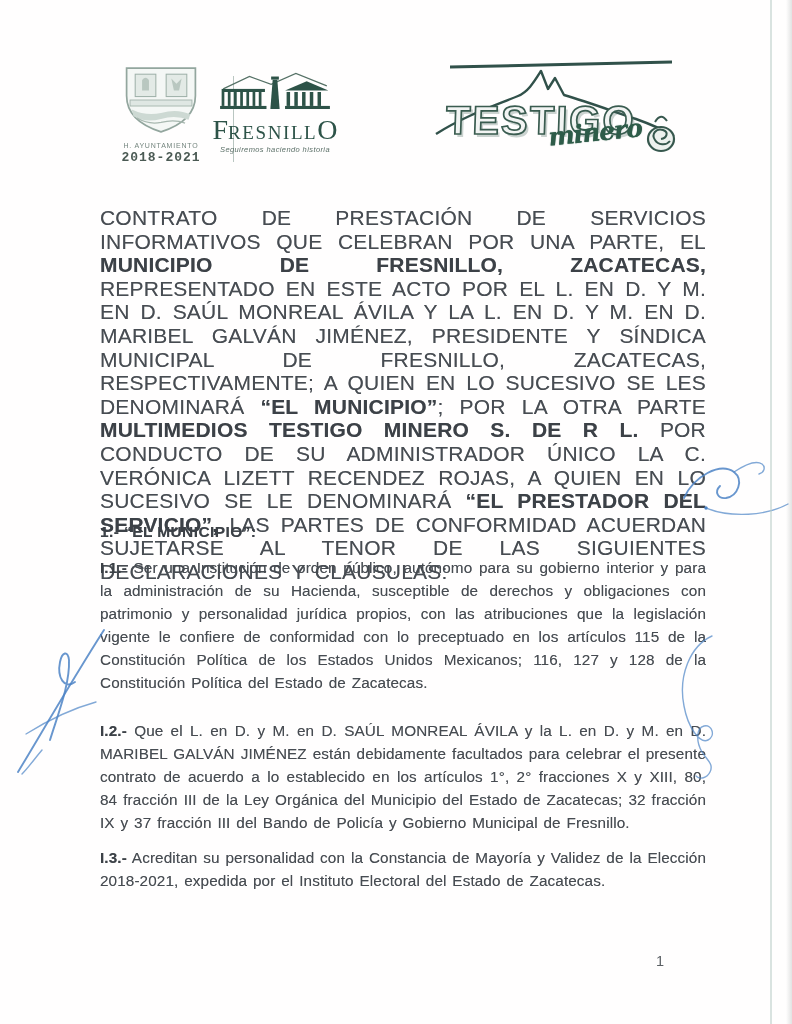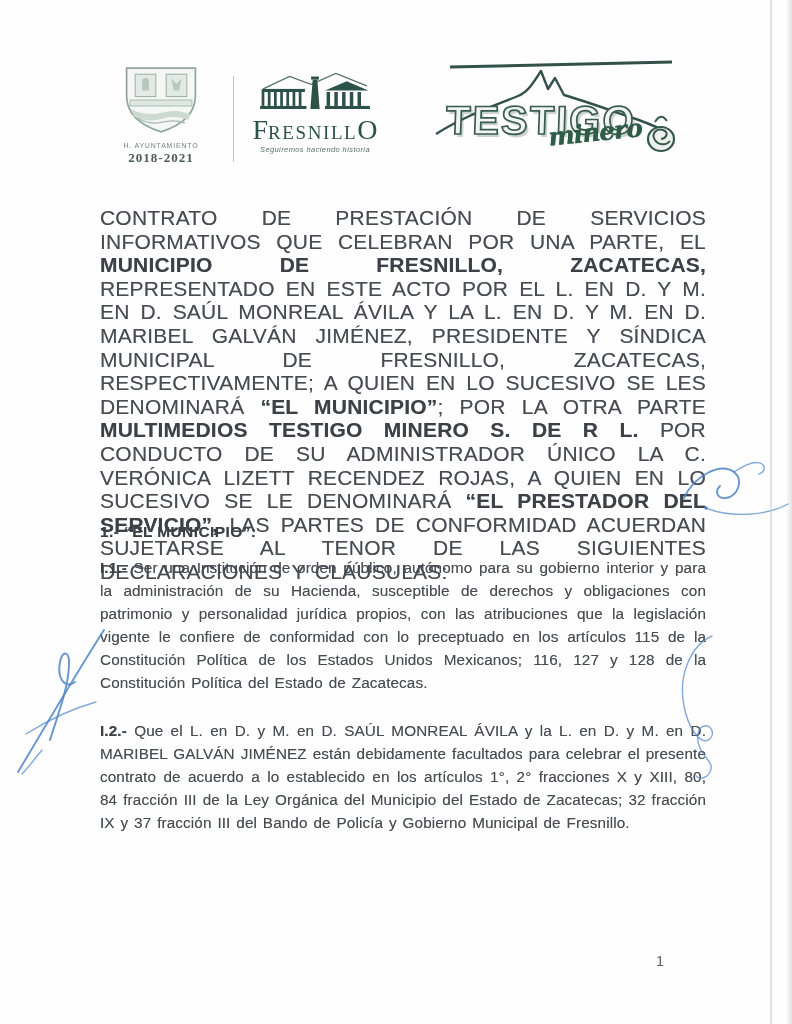--- a/index.html
+++ b/index.html
@@ -4,24 +4,24 @@
 <style>
   html,body{margin:0;padding:0;background:#ffffff;}
   .page{
     position:relative;width:792px;height:1024px;margin:0 auto;
     background:#fffefe;overflow:hidden;
     font-family:"Liberation Sans",sans-serif;color:#474c52;
   }
   
   .crest{position:absolute;left:92px;top:64px;width:138px;text-align:center;}
   .crest .inst{font-size:7px;letter-spacing:.8px;color:#74857e;margin-top:2px;}
-  .crest .term{font-family:Liberation Serif, serif;font-size:13px;font-weight:700;
+  .crest .term{font-family:Liberation Mono, monospace;font-size:13px;font-weight:700;
     letter-spacing:1px;color:#4b5a54;margin-top:1px;}
   .logo-divider{position:absolute;left:233px;top:76px;width:1px;height:86px;background:#b9c6c1;}
-  .fresnillo{position:absolute;left:208px;top:70px;width:134px;text-align:center;margin-left:40px;}
+  .fresnillo{position:absolute;left:208px;top:70px;width:134px;text-align:center;}
   .fres-word{font-family:"Liberation Serif",serif;color:#2d5348;line-height:1;
     margin-top:-2px;white-space:nowrap;}
   .fres-word .cap{font-size:28px;}
   .fres-word .mid{font-size:19px;letter-spacing:1.6px;}
   .fres-tag{font-size:7.5px;color:#5b6f67;letter-spacing:.4px;margin-top:1px;font-style:italic;}
   .testigo{position:absolute;left:430px;top:54px;width:252px;height:118px;}
   .testigo-word{
     position:absolute;left:16px;top:46px;font-size:40px;font-weight:700;line-height:1;
     letter-spacing:2px;color:#f2f4f3;-webkit-text-stroke:1.7px #3a5c50;
     text-shadow:2.5px 2.5px 0 rgba(70,100,90,.28);transform:skewX(-2deg);white-space:nowrap;}
@@ -118,20 +118,21 @@
   <p class="doc p-open"><span>CONTRATO DE  PRESTACIÓN DE SERVICIOS INFORMATIVOS QUE CELEBRAN POR UNA PARTE, EL </span><span class="b">MUNICIPIO DE FRESNILLO,  ZACATECAS,</span><span> REPRESENTADO EN ESTE ACTO POR EL L. EN D. Y M. EN D. SAÚL MONREAL ÁVILA  Y LA L. EN D. Y M. EN D.  MARIBEL GALVÁN JIMÉNEZ, PRESIDENTE Y SÍNDICA MUNICIPAL DE FRESNILLO, ZACATECAS,  RESPECTIVAMENTE; A QUIEN EN LO SUCESIVO SE LES DENOMINARÁ </span><span class="b">“EL MUNICIPIO”</span><span>; POR LA OTRA PARTE </span><span class="b">MULTIMEDIOS TESTIGO MINERO S. DE R L.</span><span>  POR CONDUCTO DE SU  ADMINISTRADOR ÚNICO LA C. VERÓNICA LIZETT RECENDEZ ROJAS, A QUIEN EN LO SUCESIVO SE LE DENOMINARÁ </span><span class="b">“EL PRESTADOR DEL SERVICIO”,</span><span> LAS PARTES DE CONFORMIDAD ACUERDAN SUJETARSE AL TENOR DE LAS SIGUIENTES DECLARACIONES Y CLÁUSULAS:</span></p>
 
   <span class="stray">’</span>
 
   <div class="sec-title">1.- “EL MUNICIPIO”:</div>
 
   <p class="doc p-i p-i1"><span class="b">I.1.-</span><span> Ser una Institución de orden público, autónomo para su gobierno interior y para la administración de su Hacienda, susceptible de derechos y obligaciones con patrimonio y personalidad jurídica propios, con las atribuciones que la legislación vigente le confiere de conformidad con lo preceptuado en los artículos 115 de la Constitución Política de los Estados Unidos Mexicanos; 116, 127 y 128 de la Constitución Política del Estado de Zacatecas.</span></p>
 
   <p class="doc p-i p-i2"><span class="b">I.2.-</span><span> Que el L. en D. y M. en D. SAÚL MONREAL ÁVILA y la L. en D. y M. en D. MARIBEL GALVÁN JIMÉNEZ están debidamente facultados para celebrar el presente contrato de acuerdo a lo establecido en los artículos 1°, 2° fracciones X y XIII, 80, 84 fracción III de la Ley Orgánica del Municipio del Estado de Zacatecas; 32 fracción IX y 37 fracción III del Bando de Policía y Gobierno Municipal de Fresnillo.</span></p>
 
+  <p class="doc p-i p-i3"><span class="b">I.3.-</span><span> Acreditan su personalidad con la Constancia de Mayoría y Validez de la Elección 2018-2021,  expedida por el Instituto Electoral del Estado de Zacatecas.</span></p>
 
   <svg class="ink" style="left:12px;top:622px" width="110" height="158" viewBox="0 0 110 158">
     <path d="M6 150 C 30 110 62 55 92 8"></path>
     <path d="M38 118 C 46 92 58 62 57 38 C 56 28 50 30 48 40 C 45 55 52 68 63 60"></path>
     <path class="thin" d="M14 112 C 30 102 55 88 84 80"></path>
     <path class="thin" d="M30 128 C 20 140 16 146 10 152"></path>
   </svg>
   <svg class="ink" style="left:676px;top:446px" width="118" height="105" viewBox="0 0 118 105">
     <path d="M8 52 C 18 30 44 16 58 26 C 68 34 62 50 50 52 C 42 53 38 46 44 40"></path>
     <path class="thin" d="M58 26 C 70 18 80 14 86 18 C 90 21 88 27 83 28"></path>

